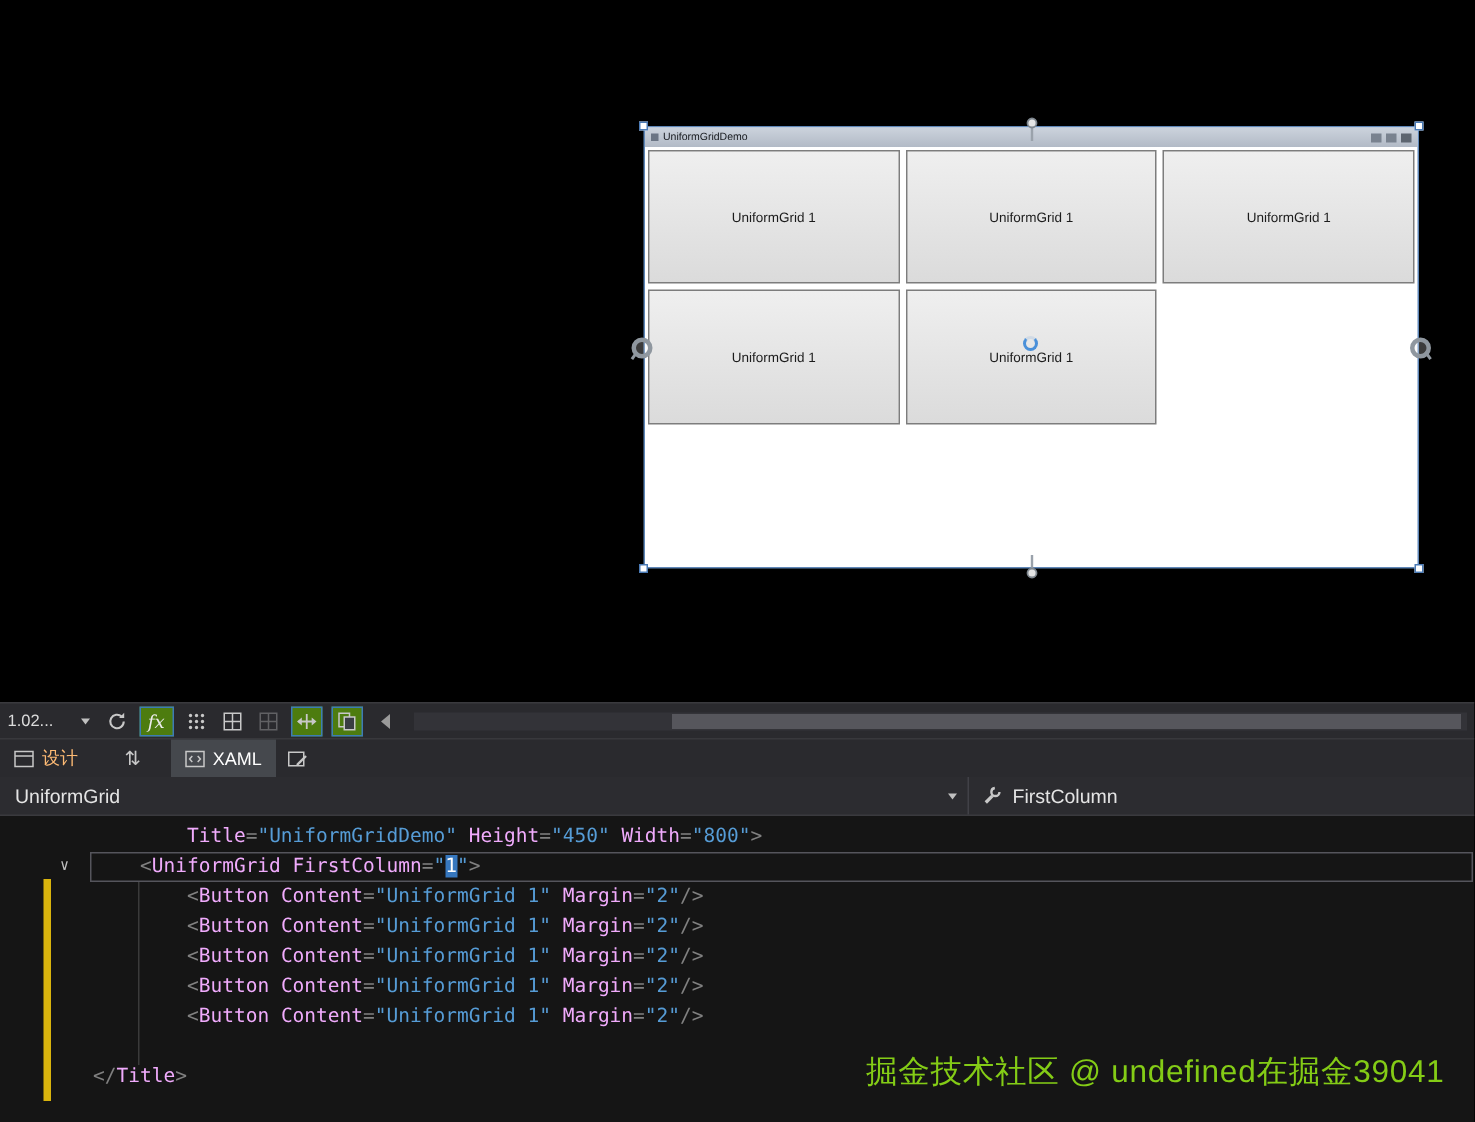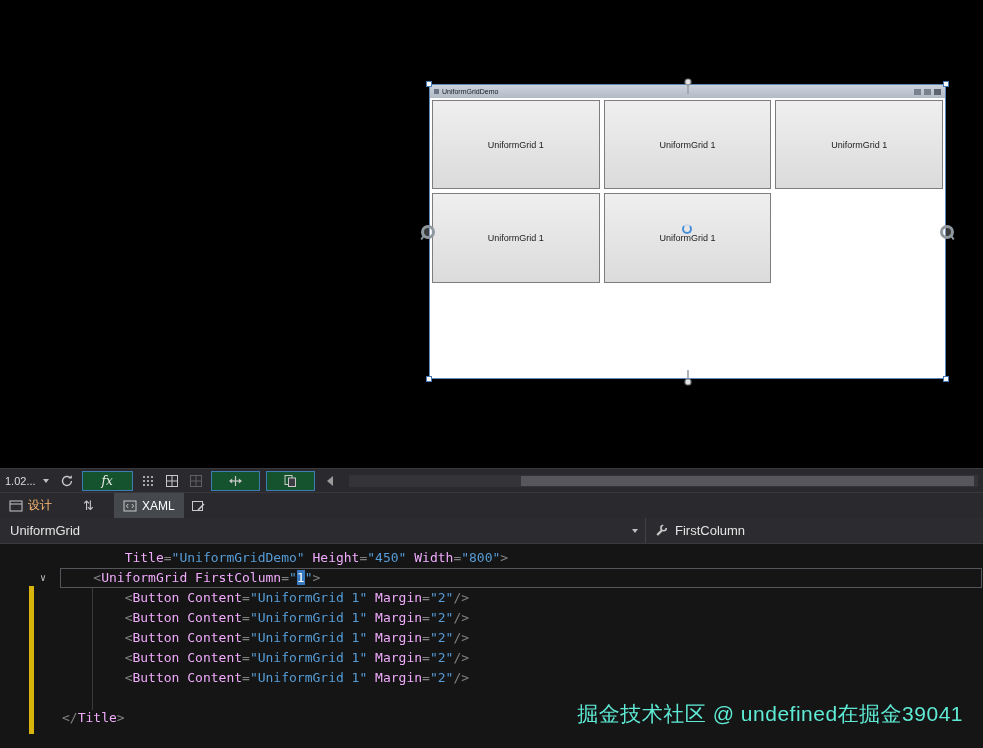--- a/index.html
+++ b/index.html
@@ -41,22 +41,22 @@
             border:3px solid #8f979f; border-radius:50%; background:rgba(240,240,240,.25); }
   .a-left { left:-9px; } .a-right { right:-9px; }
   .a-left::after, .a-right::after { content:""; position:absolute; width:2px; height:6px; background:#8f979f; }
   .a-left::after  { left:-2px; bottom:-4px; transform:rotate(35deg); }
   .a-right::after { right:-2px; bottom:-4px; transform:rotate(-35deg); }
 
   
   .toolbar { position:absolute; left:0; top:468px; width:983px; height:24px; background:#2a2a2e;
              border-top:1px solid #3a3a3e; display:flex; align-items:center; gap:6px; padding:0 2px; }
   .tb-item { display:flex; align-items:center; justify-content:center; height:20px; min-width:18px; color:#c8c8c8; }
-  .tb-toggle { border:1px solid #3d7bb5; background:#14532d; padding:0 16px; }
-  .zoom { font-size:11px; color:#dcdcdc; display:flex; align-items:center; gap:7px; padding:0 3px; }
+  .tb-toggle { border:1px solid #3d7bb5; background:#4d7c0f; padding:0 2px; }
+  .zoom { font-size:11px; color:#dcdcdc; display:flex; align-items:center; gap:18px; padding:0 3px; }
   .caret { width:0; height:0; border-left:3.5px solid transparent; border-right:3.5px solid transparent;
            border-top:4px solid #c0c0c0; }
   .fx-label { font-style:italic; font-family:"DejaVu Serif", serif; font-size:12px; color:#ececec; padding:0 3px; }
   .dim { opacity:.35; }
   .hscroll { position:relative; flex:1; height:12px; background:#333338; margin:0 3px 0 4px; }
   .hthumb { position:absolute; left:172px; right:4px; top:1px; bottom:1px; background:#56565c; }
 
   
   .tabstrip { position:absolute; left:0; top:492px; width:983px; height:26px; background:#2a2a2e;
               border-top:1px solid #38383c; display:flex; align-items:stretch; }
@@ -81,21 +81,21 @@
   .code-line { height:20px; line-height:20px; white-space:pre; padding-left:62px; position:relative; }
   .code-line.current::after { content:""; position:absolute; left:60px; right:1px; top:0; bottom:0;
                               border:1px solid #55555c; pointer-events:none; }
   .tok-d { color:#808080; } .tok-n { color:#f0abfc; } .tok-v { color:#569cd6; }
   .tok-w { color:#d4d4d4; } .tok-s { background:#3677be; color:#fff; }
   .change-bar { position:absolute; left:29px; top:42px; width:5px; height:148px; background:#d9b40d; }
   .fold { position:absolute; left:36px; top:25px; width:14px; text-align:center;
           color:#bfbfbf; font-size:10px; line-height:18px; }
   .indent-guide { position:absolute; left:92px; top:44px; width:1px; height:122px; background:#3a3a3a; }
 
-  .watermark { position:absolute; right:20px; top:700px; font-size:21px; color:#5eead4;
+  .watermark { position:absolute; right:20px; top:700px; font-size:21px; color:#84cc16;
                font-weight:500; letter-spacing:.5px; z-index:5; }
 </style>
 </head>
 <body>
 
 <div class="design-surface">
   <div class="wpf-window">
 
     <div class="titlebar">
       <span class="app-icon"></span>

